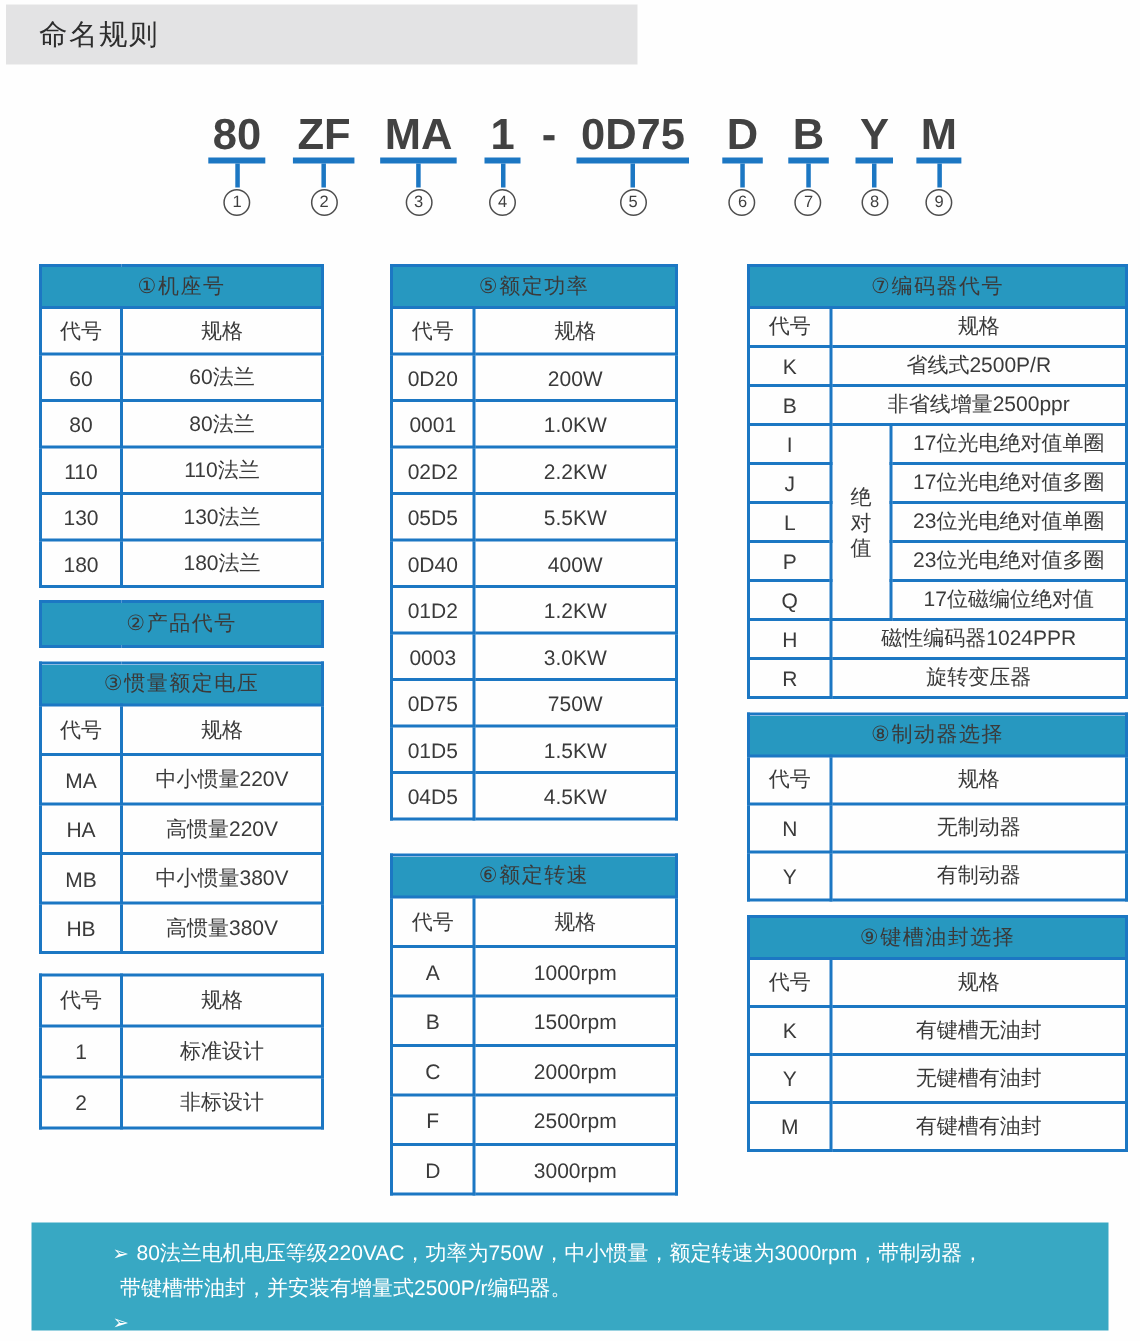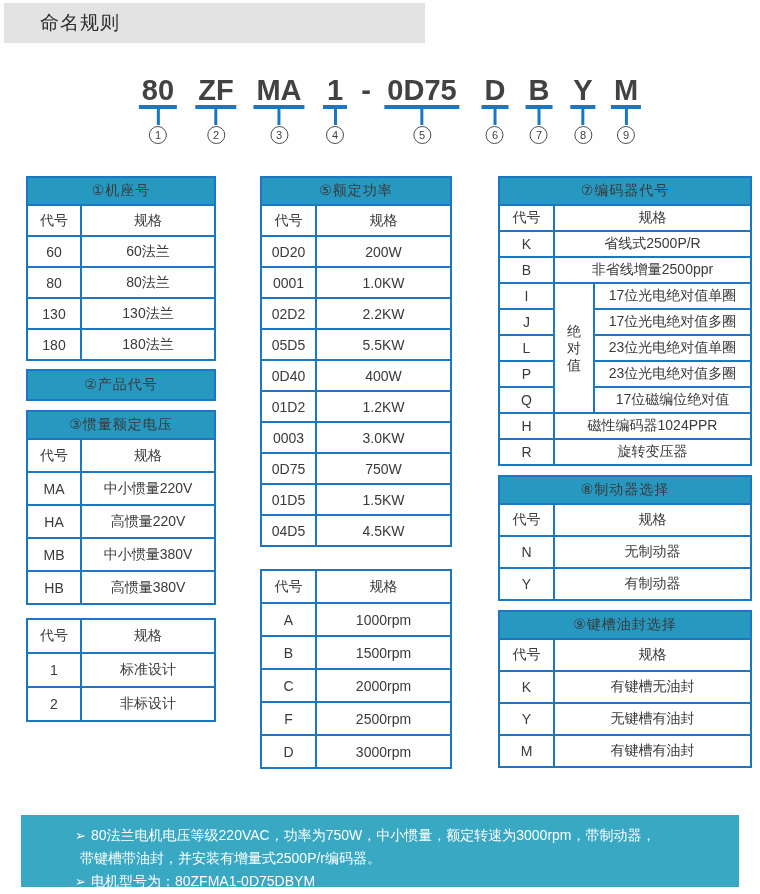--- a/index.html
+++ b/index.html
@@ -9,21 +9,21 @@
     --footer-cyan:#38a8c3;
     --bar-gray:#e3e3e4;
     --ink:#3a3a3a;
   }
   html,body{margin:0;padding:0;}
   body{background:#fff;font-family:"Liberation Sans","DejaVu Sans",sans-serif;}
   .page{position:relative;width:760px;height:894px;background:#fefefe;overflow:hidden;}
 
   
   .title-bar{position:absolute;left:4px;top:3px;width:421px;height:40px;background:var(--bar-gray);
-    display:flex;align-items:center;box-sizing:border-box;padding-left:36px;}
+    display:flex;align-items:center;box-sizing:border-box;padding-left:22px;}
   .title-bar span{font-size:19px;color:#2d2d2d;letter-spacing:1px;}
 
   
   .model-area{position:absolute;left:0;top:80px;width:760px;height:70px;}
   .seg{position:absolute;top:0;transform:translateX(-50%);display:flex;flex-direction:column;align-items:center;}
   .seg-text{font-size:29px;line-height:21px;font-weight:600;color:#424242;white-space:nowrap;}
   .seg-underline{align-self:stretch;height:4px;background:var(--accent);margin:4px -3px 0 -3px;}
   .seg-vline{width:3px;height:16px;background:var(--accent);}
   .seg-circle{width:16px;height:16px;border:1.5px solid #4e4e4e;border-radius:50%;background:#fff;
     display:flex;align-items:center;justify-content:center;font-size:11px;color:#3f3f3f;margin-top:1px;}
@@ -150,20 +150,24 @@
           </tr>
           <tr>
             <td>60</td>
             <td colspan="1">60法兰</td>
           </tr>
           <tr>
             <td>80</td>
             <td colspan="1">80法兰</td>
           </tr>
           <tr>
+            <td>110</td>
+            <td colspan="1">110法兰</td>
+          </tr>
+          <tr>
             <td>130</td>
             <td colspan="1">130法兰</td>
           </tr>
           <tr>
             <td>180</td>
             <td colspan="1">180法兰</td>
           </tr>
         </tbody>
       </table>
       <table class="sec sec-product hdr-only">
@@ -284,20 +288,23 @@
             <td colspan="1">4.5KW</td>
           </tr>
         </tbody>
       </table>
       <table class="sec sec-speed">
         <colgroup>
           <col style="width: 55px;">
           <col>
         </colgroup>
         <tbody>
+          <tr>
+            <th class="title" colspan="2">⑥额定转速</th>
+          </tr>
           <tr>
             <th class="colh">代号</th>
             <th class="colh" colspan="1">规格</th>
           </tr>
           <tr>
             <td>A</td>
             <td colspan="1">1000rpm</td>
           </tr>
           <tr>
             <td>B</td>
@@ -429,16 +436,15 @@
   <div class="footer" id="footer">
       <div class="f-line">
         <span class="f-marker">➢</span>
         <span>80法兰电机电压等级220VAC，功率为750W，中小惯量，额定转速为3000rpm，带制动器，</span>
       </div>
       <div class="f-line no-bullet">
         <span>带键槽带油封，并安装有增量式2500P/r编码器。</span>
       </div>
       <div class="f-line">
         <span class="f-marker">➢</span>
-        <span>电机型号为：80ZFMA1-0D75DBYM</span>
       </div>
     </div>
 </div>
 
 </body></html>

